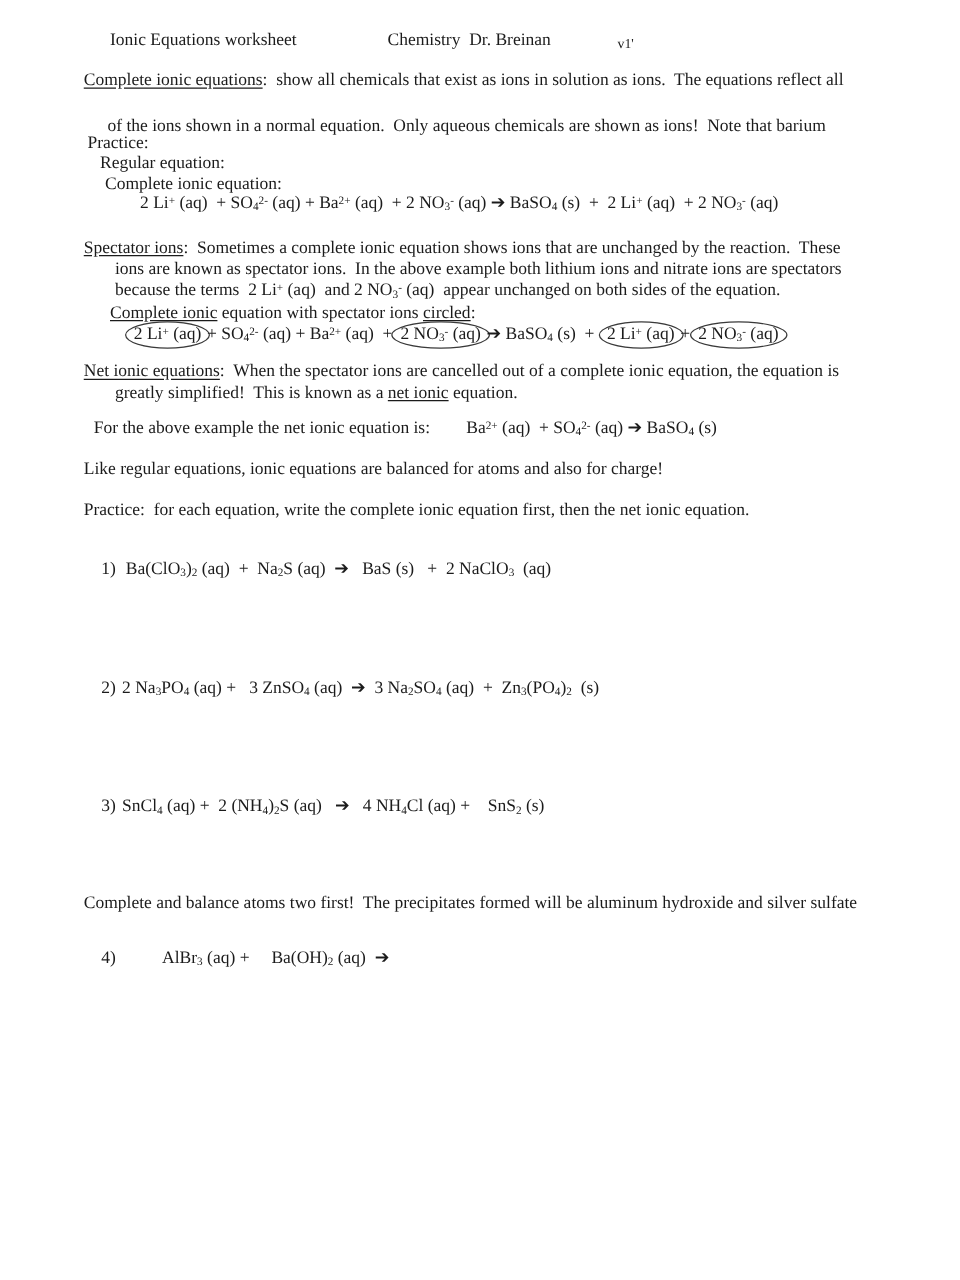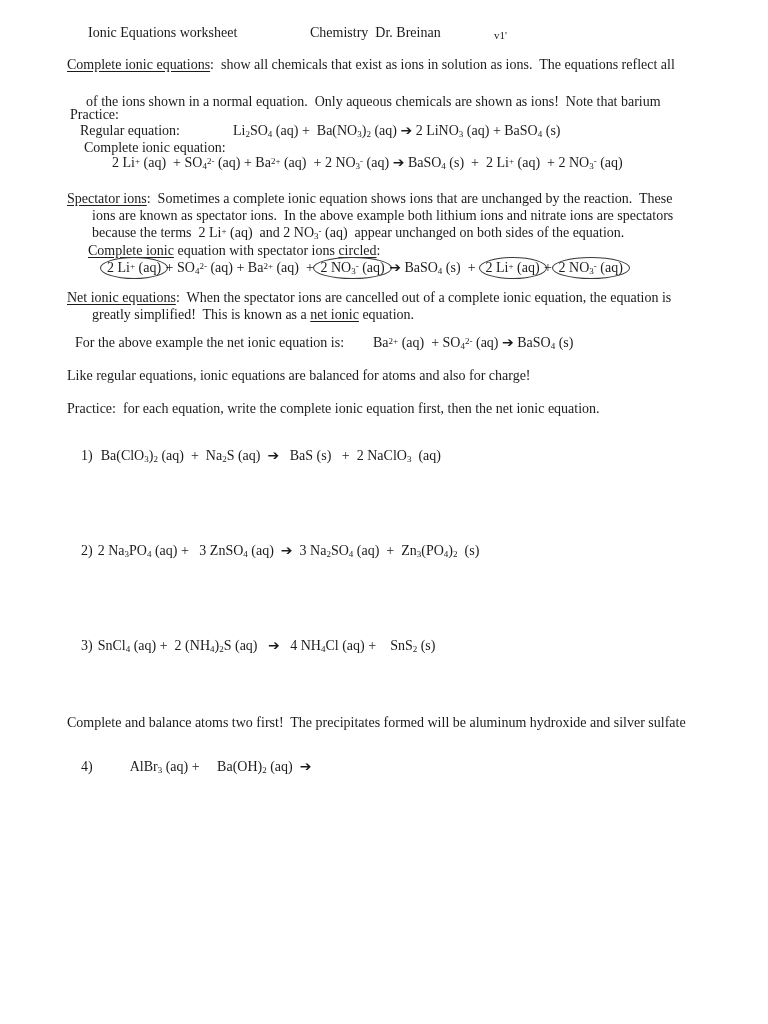--- a/index.html
+++ b/index.html
@@ -72,21 +72,20 @@
 
   <div class="line hdr-title">Ionic Equations worksheet</div>
   <div class="line hdr-course">Chemistry  Dr. Breinan</div>
   <div class="line hdr-version">v1'</div>
 
   <div class="line intro-1"><u>Complete ionic equations</u>:  show all chemicals that exist as ions in solution as ions.  The equations reflect all</div>
   <div class="line intro-2">of the ions shown in a normal equation.  Only aqueous chemicals are shown as ions!  Note that barium</div>
 
   <div class="line example-label">Practice:</div>
   <div class="line reg-label">Regular equation:</div>
-  <div class="line reg-eq">Li<sub>2</sub>SO<sub>4</sub> (aq) +  Ba(NO<sub>3</sub>)<sub>2</sub> (aq) ➔ 2 LiNO<sub>3</sub> (aq) + BaSO<sub>4</sub> (s)</div>
   <div class="line comp-label">Complete ionic equation:</div>
   <div class="line comp-eq">2 Li<sup>+</sup> (aq)  + SO<sub>4</sub><sup>2-</sup> (aq) + Ba<sup>2+</sup> (aq)  + 2 NO<sub>3</sub><sup>-</sup> (aq) ➔ BaSO<sub>4</sub> (s)  +  2 Li<sup>+</sup> (aq)  + 2 NO<sub>3</sub><sup>-</sup> (aq)</div>
 
   <div class="line spec-1"><u>Spectator ions</u>:  Sometimes a complete ionic equation shows ions that are unchanged by the reaction.  These</div>
   <div class="line spec-2">ions are known as spectator ions.  In the above example both lithium ions and nitrate ions are spectators</div>
   <div class="line spec-3">because the terms  2 Li<sup>+</sup> (aq)  and 2 NO<sub>3</sub><sup>-</sup> (aq)  appear unchanged on both sides of the equation.</div>
 
   <div class="line circ-head"><u>Complete ionic</u> equation with spectator ions <u>circled</u>:</div>
   <div class="line circ-eq"><span class="circ">2 Li<sup>+</sup> (aq)</span><span> + SO<sub>4</sub><sup>2-</sup> (aq) + Ba<sup>2+</sup> (aq)  + </span><span class="circ">2 NO<sub>3</sub><sup>-</sup> (aq)</span><span> ➔ BaSO<sub>4</sub> (s)  +  </span><span class="circ">2 Li<sup>+</sup> (aq)</span><span> + </span><span class="circ">2 NO<sub>3</sub><sup>-</sup> (aq)</span></div>
 

